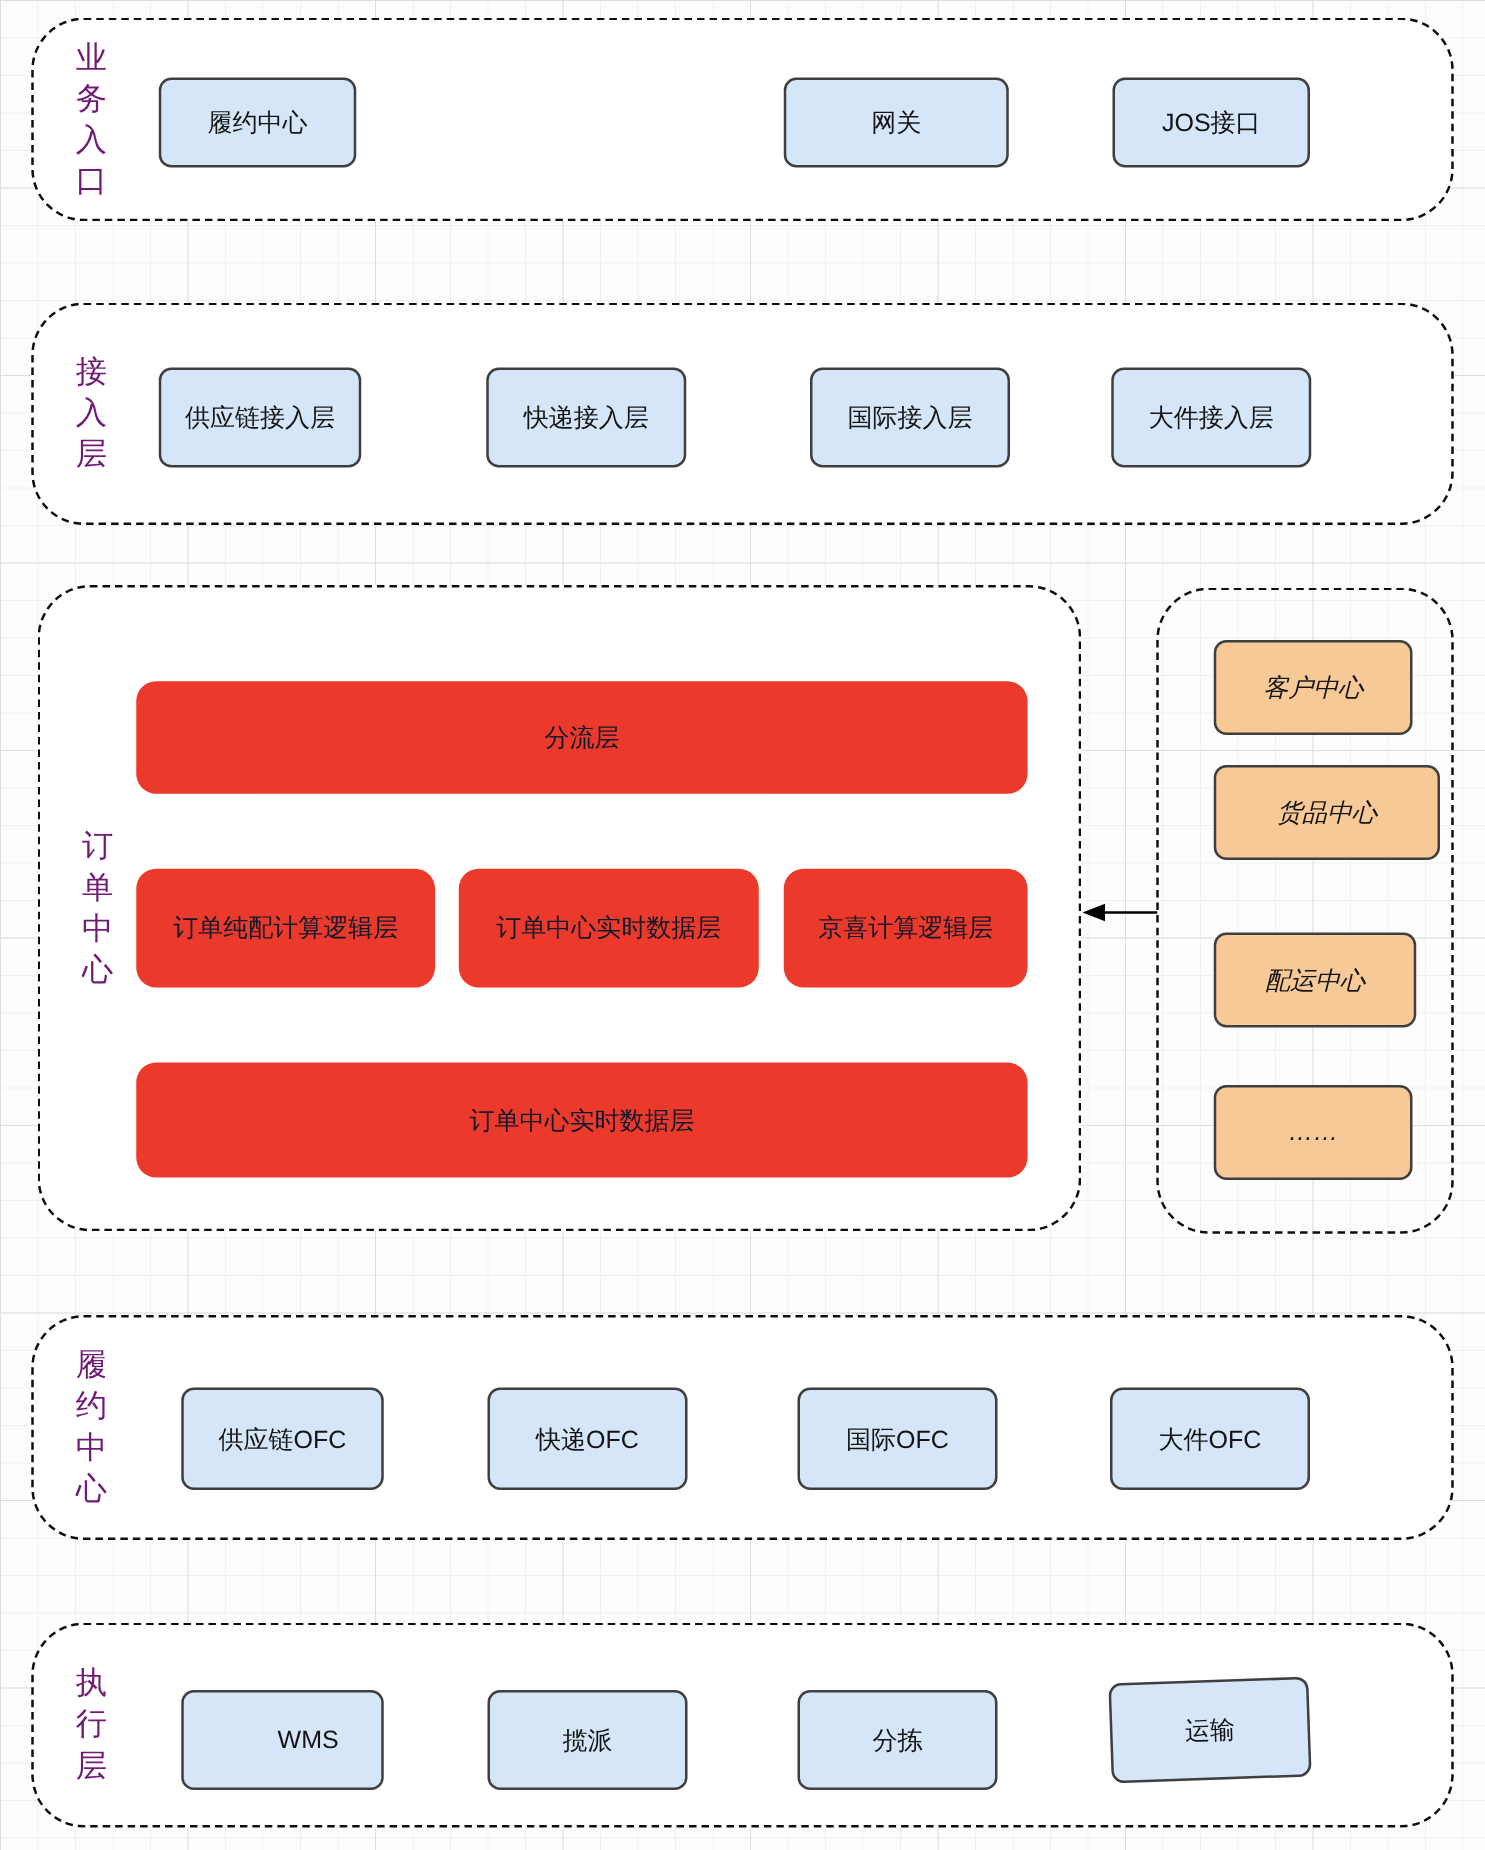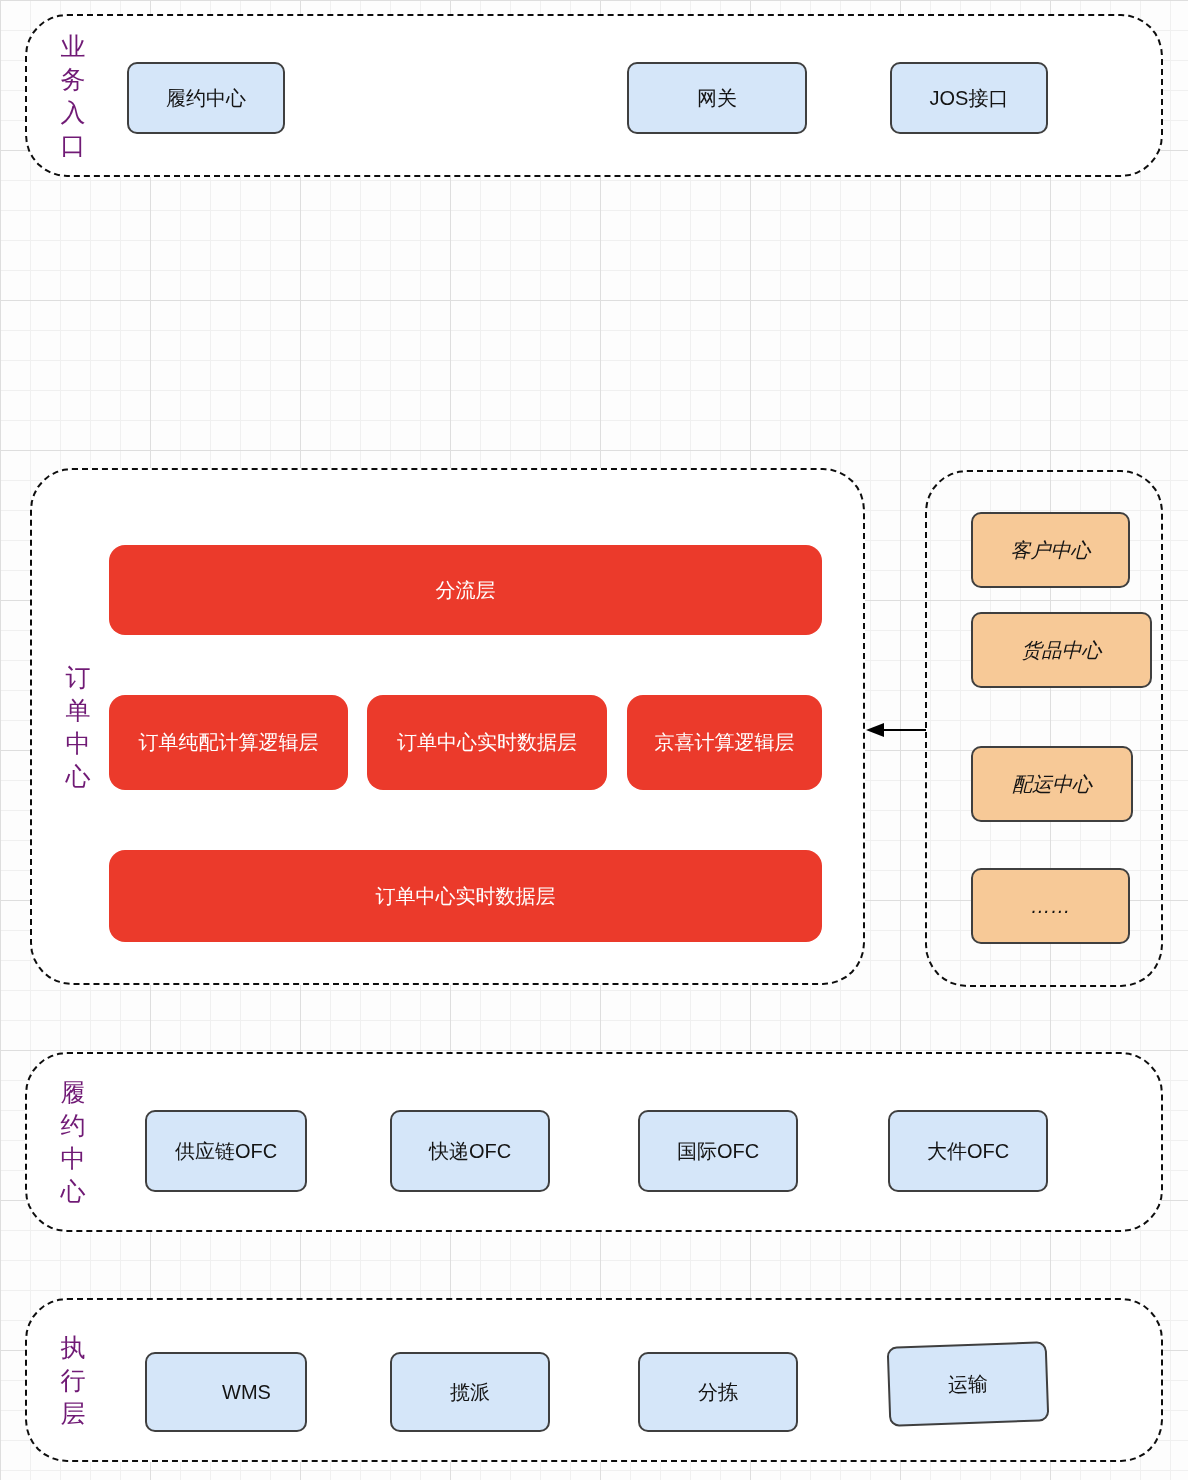--- a/index.html
+++ b/index.html
@@ -57,21 +57,21 @@
     border: 2px solid #3f3f3f;
     border-radius: 10px;
   }
   .node.orange {
     background: #f7c997;
     border: 2px solid #3f3f3f;
     border-radius: 10px;
   }
   .node.red {
     background: #eb3a2b;
-    color: #ffffff;
+    color: #0f172a;
     border-radius: 16px;
     font-weight: 500;
   }
   .arrow {
     position: absolute;
     left: 866px;
     top: 721px;
     width: 60px;
     height: 18px;
   }
@@ -81,20 +81,27 @@
 
 <div class="canvas">
 
   <div class="dashed" style="left:25px; top:14px; width:1138px; height:163px;">
     <div class="v-label">业务入口</div>
     <div class="node blue" style="left:100px; top:46px; width:158px; height:72px;">履约中心</div>
     <div class="node blue" style="left:600px; top:46px; width:180px; height:72px;">网关</div>
     <div class="node blue" style="left:863px; top:46px; width:158px; height:72px;">JOS接口</div>
   </div>
 
+  <div class="dashed" style="left:25px; top:242px; width:1138px; height:178px;">
+    <div class="v-label">接入层</div>
+    <div class="node blue" style="left:100px; top:50px; width:162px; height:80px;">供应链接入层</div>
+    <div class="node blue" style="left:362px; top:50px; width:160px; height:80px;">快递接入层</div>
+    <div class="node blue" style="left:621px; top:50px; width:160px; height:80px;">国际接入层</div>
+    <div class="node blue" style="left:862px; top:50px; width:160px; height:80px;">大件接入层</div>
+  </div>
 
   <div class="dashed" style="left:30px; top:468px; width:835px; height:517px;">
     <div class="v-label">订单中心</div>
     <div class="node red" style="left:77px; top:75px; width:713px; height:90px;">分流层</div>
     <div class="node red" style="left:77px; top:225px; width:239px; height:95px;">订单纯配计算逻辑层</div>
     <div class="node red" style="left:335px; top:225px; width:240px; height:95px;">订单中心实时数据层</div>
     <div class="node red" style="left:595px; top:225px; width:195px; height:95px;">京喜计算逻辑层</div>
     <div class="node red" style="left:77px; top:380px; width:713px; height:92px;">订单中心实时数据层</div>
   </div>
 

